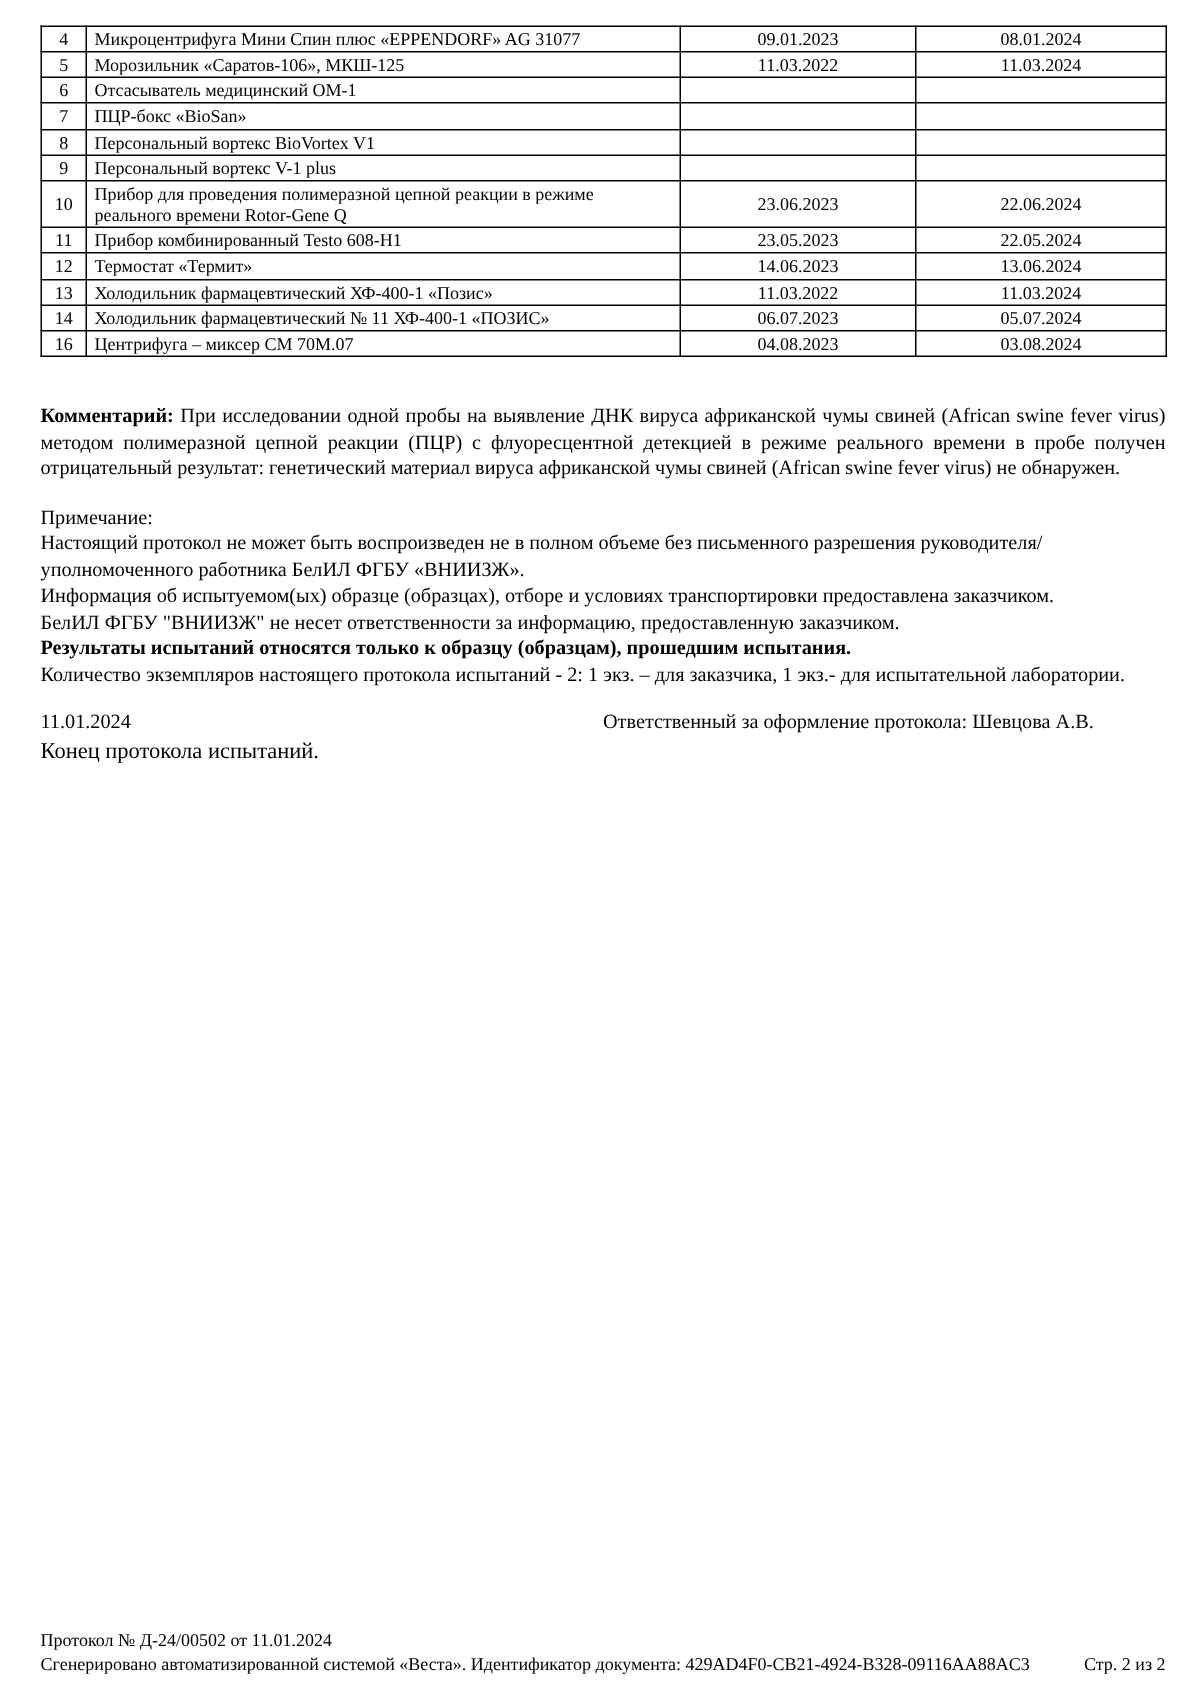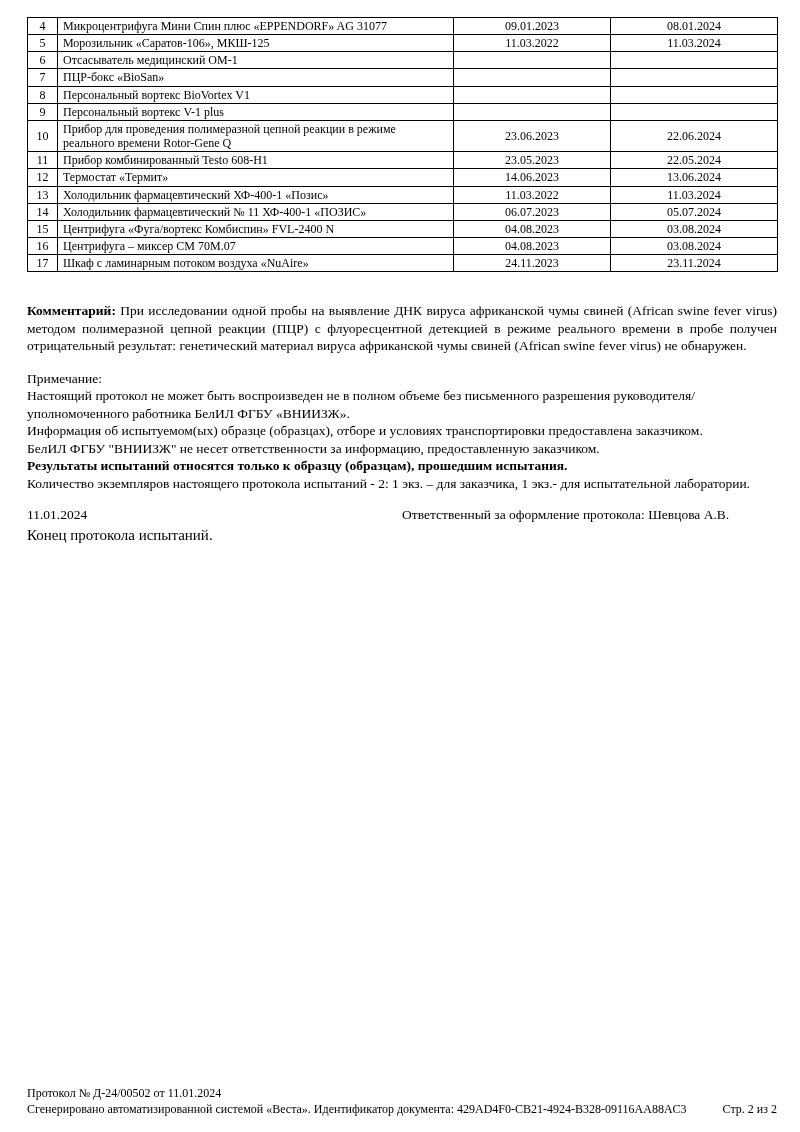--- a/index.html
+++ b/index.html
@@ -146,36 +146,24 @@
         <td class="date">11.03.2022</td>
         <td class="date">11.03.2024</td>
       </tr>
       <tr>
         <td class="num">14</td>
         <td class="name">Холодильник фармацевтический № 11 ХФ-400-1 «ПОЗИС»</td>
         <td class="date">06.07.2023</td>
         <td class="date">05.07.2024</td>
       </tr>
       <tr>
-        <td class="num">15</td>
-        <td class="name">Центрифуга «Фуга/вортекс Комбиспин» FVL-2400 N</td>
-        <td class="date">04.08.2023</td>
-        <td class="date">03.08.2024</td>
-      </tr>
-      <tr>
         <td class="num">16</td>
         <td class="name">Центрифуга – миксер СМ 70М.07</td>
         <td class="date">04.08.2023</td>
         <td class="date">03.08.2024</td>
-      </tr>
-      <tr>
-        <td class="num">17</td>
-        <td class="name">Шкаф с ламинарным потоком воздуха «NuAire»</td>
-        <td class="date">24.11.2023</td>
-        <td class="date">23.11.2024</td>
       </tr>
     </tbody>
   </table>
 
   <p class="body-text justify comment"><span class="bold">Комментарий:</span><span> При исследовании одной пробы на выявление ДНК вируса африканской чумы свиней (African swine fever virus) методом полимеразной цепной реакции (ПЦР) с флуоресцентной детекцией в режиме реального времени в пробе получен отрицательный результат: генетический материал вируса африканской чумы свиней (African swine fever virus) не обнаружен.</span></p>
 
   <div class="notes">
     <p class="body-text">Примечание:</p>
     <p class="body-text">Настоящий протокол не может быть воспроизведен не в полном объеме без письменного разрешения руководителя/уполномоченного работника БелИЛ ФГБУ «ВНИИЗЖ».</p>
     <p class="body-text">Информация об испытуемом(ых) образце (образцах), отборе и условиях транспортировки предоставлена заказчиком.</p>

